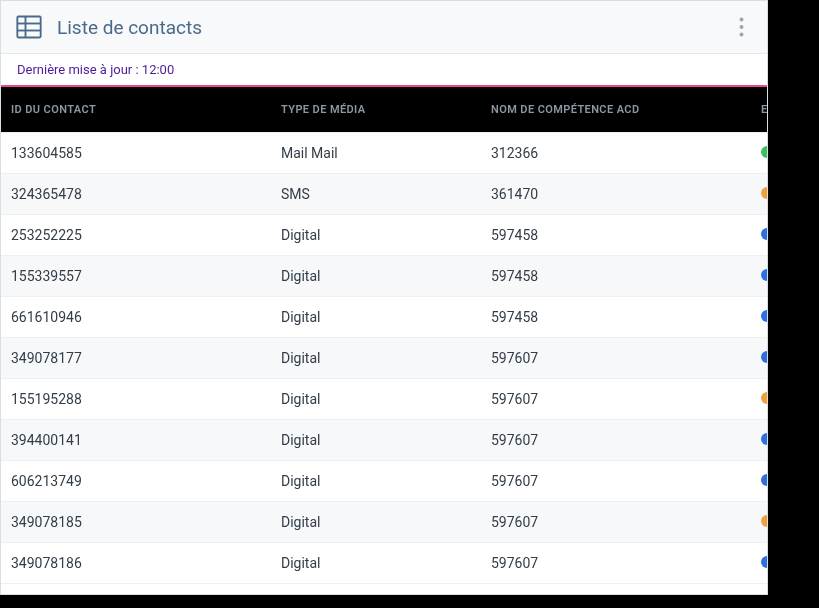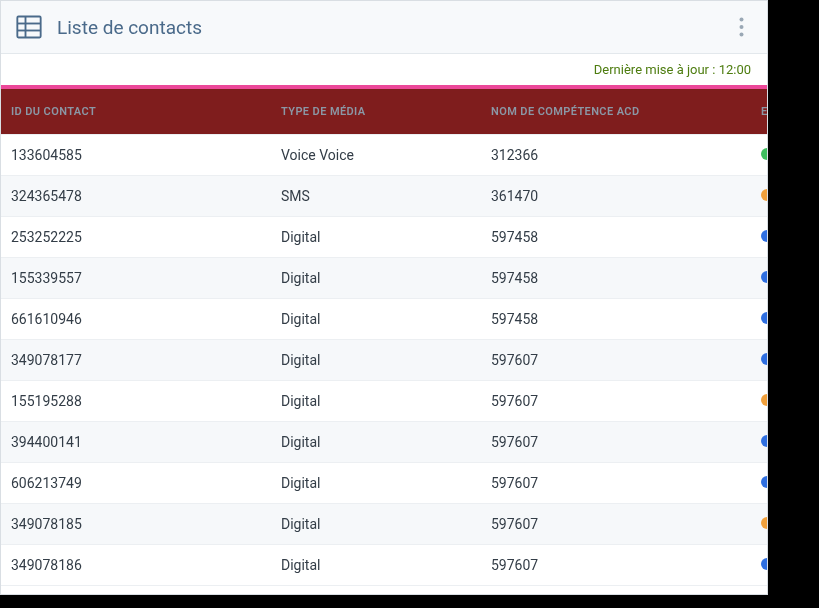--- a/index.html
+++ b/index.html
@@ -47,42 +47,41 @@
     display: flex;
     align-items: center;
     justify-content: center;
     cursor: pointer;
     color: #9aa8b5;
   }
   .panel-header .menu-btn svg { width: 5px; height: 20px; }
   .subheader {
     padding: 8px 16px;
     font-size: 13px;
-    color: #4d7c0f;
-    border-bottom: 4px solid #ec4899;
-    text-align: right;
+    color: #4c1d95;
+    border-bottom: 2px solid #ec4899;
   }
   .table-wrap {
     flex: 1;
     overflow: hidden;
   }
   table {
     border-collapse: collapse;
     width: 820px;
     table-layout: fixed;
   }
   thead th {
     text-align: left;
     font-size: 11px;
     letter-spacing: 0.4px;
     font-weight: 600;
     color: #8b97a5;
     padding: 16px 10px 16px 10px;
     text-transform: uppercase;
-    background: #7f1d1d;
+    background: #000000;
     border-bottom: 1px solid #eceff2;
   }
   thead th:first-child { padding-left: 10px; }
   tbody td {
     font-size: 14px;
     color: #333d47;
     padding: 12px 10px;
     border-bottom: 1px solid #eceff2;
     white-space: nowrap;
     margin-left: 12px;
@@ -140,21 +139,21 @@
         <tr>
           <th>ID DU CONTACT</th>
           <th>TYPE DE MÉDIA</th>
           <th>NOM DE COMPÉTENCE ACD</th>
           <th>E</th>
         </tr>
       </thead>
       <tbody id="rows">
           <tr>
             <td>133604585</td>
-            <td>Voice Voice</td>
+            <td>Mail Mail</td>
             <td>312366</td>
             <td><span class="status-dot dot-green"></span></td>
           </tr>
           <tr>
             <td>324365478</td>
             <td>SMS</td>
             <td>361470</td>
             <td><span class="status-dot dot-orange"></span></td>
           </tr>
           <tr>

